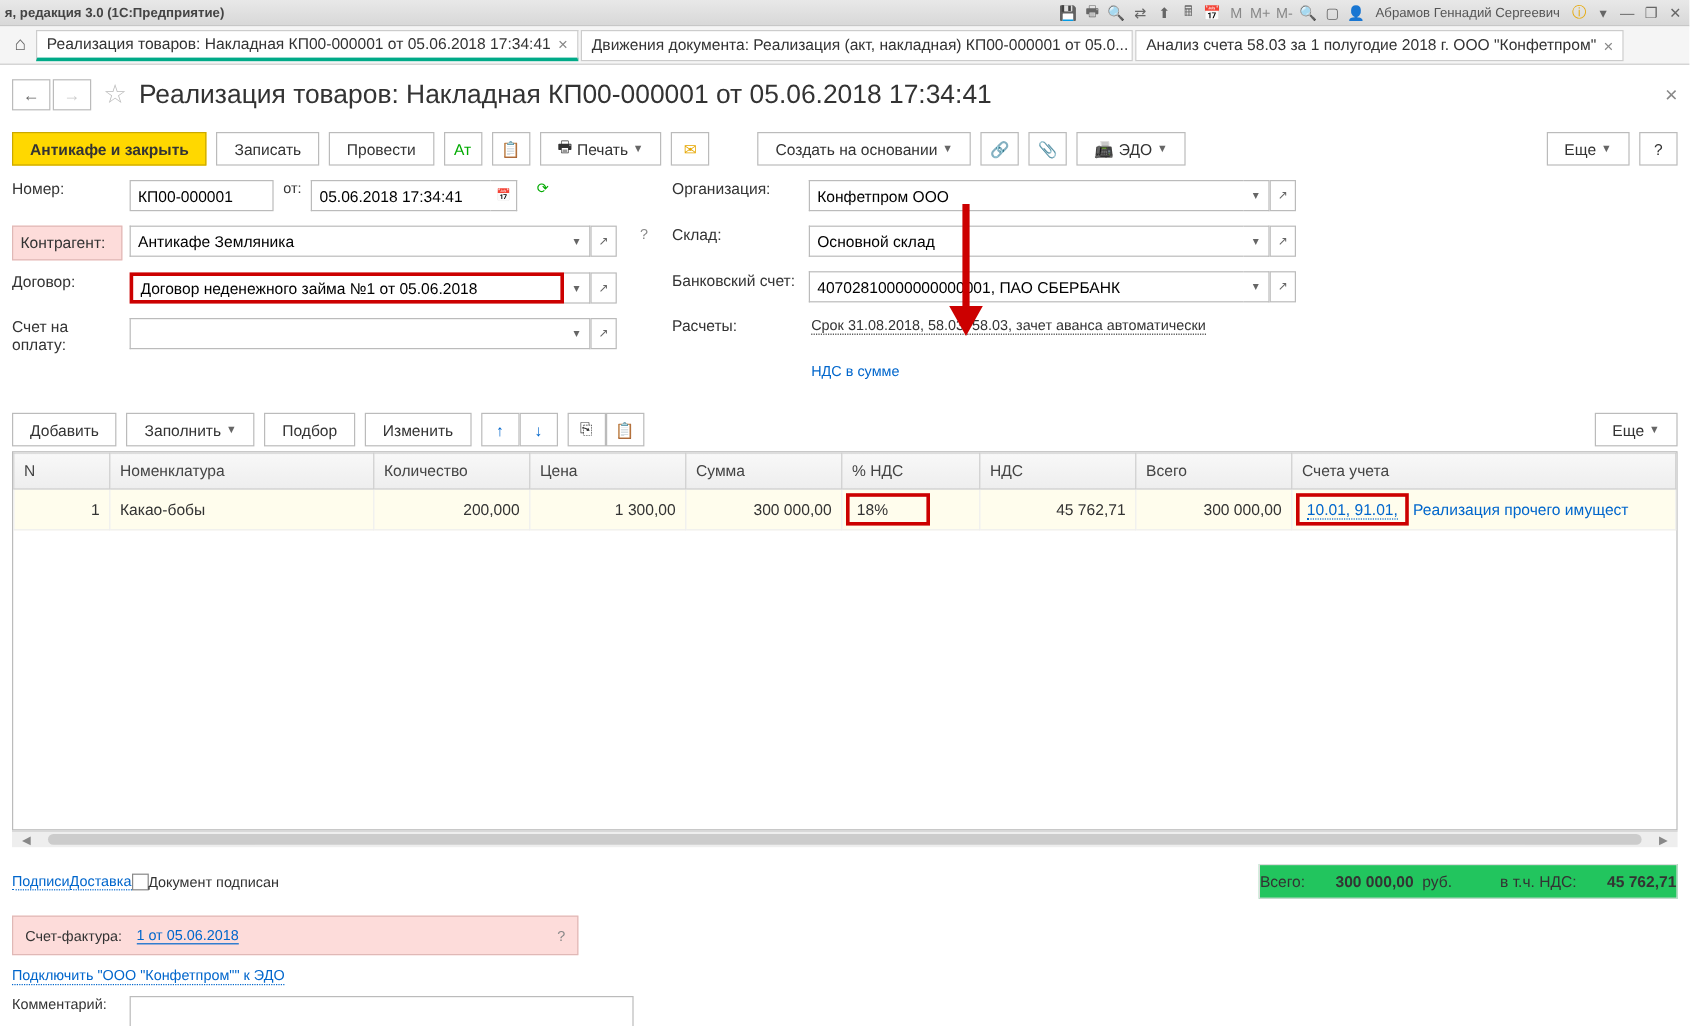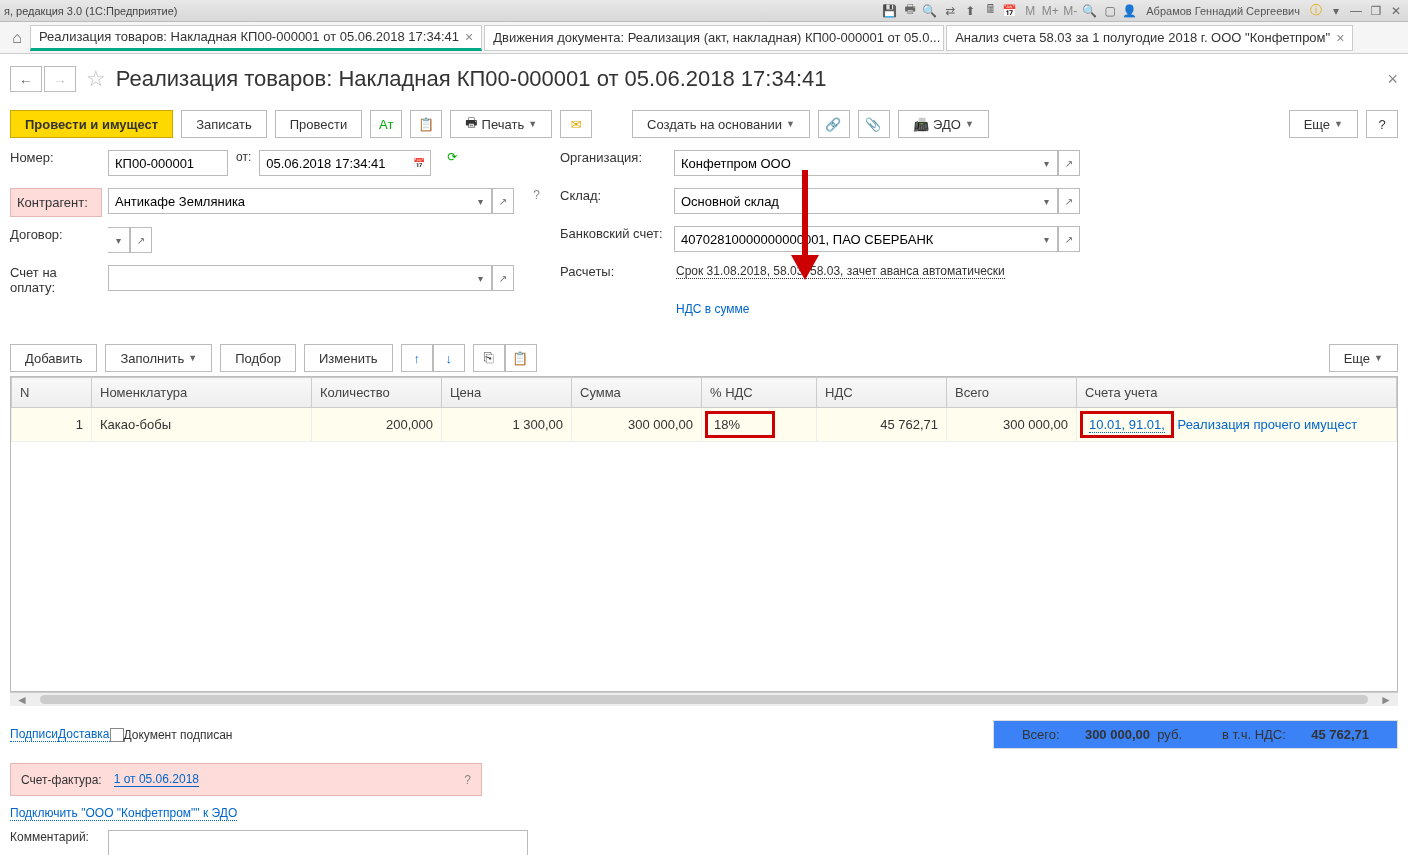--- a/index.html
+++ b/index.html
@@ -1,18 +1,18 @@
 <!DOCTYPE html>
 <html><head>
 <meta charset="utf-8">
 <style>
 * { box-sizing: border-box; margin: 0; padding: 0; }
 body { font-family: Arial, sans-serif; font-size: 12px; background: #fff; color: #333; width: 1408px; height: 855px; overflow: hidden; }
 .titlebar { background: linear-gradient(#e8e8e8, #d8d8d8); height: 22px; display: flex; align-items: center; padding: 0 4px; border-bottom: 1px solid #bbb; font-size: 11px; justify-content: space-between; }
-.titlebar-left { color: #444; }
+.titlebar-left { color: #444; font-weight: bold; }
 .titlebar-right { display: flex; align-items: center; gap: 4px; }
 .titlebar-icon { width: 16px; height: 16px; display: inline-flex; align-items: center; justify-content: center; color: #666; font-size: 12px; cursor: pointer; }
 .titlebar-icon.gray { color: #888; }
 .user-text { color: #555; padding: 0 4px; }
 .tabbar { display: flex; align-items: center; height: 32px; border-bottom: 1px solid #ccc; background: #f5f5f5; padding: 0 6px; gap: 2px; }
 .home-icon { width: 22px; height: 22px; display: flex; align-items: center; justify-content: center; cursor: pointer; color: #666; font-size: 16px; }
 .tab { display: flex; align-items: center; padding: 4px 8px; border: 1px solid #ccc; background: #fff; font-size: 13px; color: #333; cursor: pointer; white-space: nowrap; max-width: 460px; overflow: hidden; height: 26px; }
 .tab.active { border-bottom: 3px solid #0a8; }
 .tab-close { margin-left: 6px; color: #888; cursor: pointer; font-size: 14px; }
 .content { padding: 2px 10px 10px 10px; }
@@ -51,21 +51,21 @@
 .table-wrap { border: 1px solid #bbb; height: 316px; overflow: auto; }
 table.data { width: 100%; border-collapse: collapse; font-size: 13px; }
 table.data th { background: linear-gradient(#f8f8f8,#eee); border: 1px solid #ccc; padding: 6px 8px; text-align: left; font-weight: normal; color: #444; height: 30px; }
 table.data td { border: 1px solid #eee; padding: 6px 8px; background: #fffded; height: 30px; }
 table.data td.right { text-align: right; }
 .cell-redbox { border: 3px solid #c00 !important; padding: 3px 6px; display: inline-block; min-width: 70px; text-align: left; }
 .dotted-underline { border-bottom: 1px dotted #0066cc; color: #0066cc; }
 .scrollbar { height: 14px; background: #eee; border-top: 1px solid #ccc; position: relative; }
 .scroll-thumb { position: absolute; left: 30px; right: 30px; top: 2px; bottom: 2px; background: #ccc; border-radius: 6px; }
 .footer-row { display: flex; align-items: center; padding: 14px 0; gap: 0; }
-.totals { margin-left: auto; background: #3b82f6; border: 1px solid #ddd; padding: 6px 28px; display: flex; gap: 40px; font-size: 13px; }
+.totals { margin-left: auto; background: #22c55e; border: 1px solid #ddd; padding: 6px 0; display: flex; gap: 40px; font-size: 13px; }
 .invoice-row { background: #fddcda; padding: 8px 10px; display: flex; align-items: center; gap: 12px; width: 472px; border: 1px solid #e0b8b6; }
 .checkbox { width: 14px; height: 14px; border: 1px solid #888; background: #fff; display: inline-block; }
 </style>
 </head>
 <body>
 
 <div class="titlebar">
   <div class="titlebar-left">я, редакция 3.0  (1С:Предприятие)</div>
   <div class="titlebar-right">
     <span class="titlebar-icon">💾</span>
@@ -112,21 +112,21 @@
     <div class="navbtns">
       <div class="navbtn">←</div>
       <div class="navbtn" style="color:#ccc">→</div>
     </div>
     <span class="star-icon">☆</span>
     <div class="page-title">Реализация товаров: Накладная КП00-000001 от 05.06.2018 17:34:41</div>
     <span class="close-page">×</span>
   </div>
 
   <div class="toolbar">
-    <button class="btn yellow">Провести и имущест</button>
+    <button class="btn yellow">Антикафе и закрыть</button>
     <button class="btn">Записать</button>
     <button class="btn">Провести</button>
     <button class="btn icon-only">
         <span style="color:#0a0">Ат</span>
       </button>
     <button class="btn icon-only">📋</button>
     <button class="btn">🖶 <span>Печать</span> <span class="caret">▼</span></button>
     <button class="btn icon-only" style="color:#e6a700">✉</button>
     <span style="width:24px"></span>
     <button class="btn">
@@ -166,20 +166,21 @@
         <div class="input-group" style="flex:1">
           <input class="input" style="width: 362px;" value="Антикафе Земляника">
           <div class="input-btn">▾</div>
           <div class="input-btn">↗</div>
         </div>
         <span style="padding-left:6px;color:#888">?</span>
       </div>
       <div class="form-row">
         <span class="form-label">Договор:</span>
         <div class="input-group" style="flex:1">
+          <input class="input redbox" style="width: 362px; border-right: 3px solid rgb(204, 0, 0);" value="Договор неденежного займа №1 от 05.06.2018">
           <div class="input-btn">▾</div>
           <div class="input-btn">↗</div>
         </div>
       </div>
       <div class="form-row">
         <span class="form-label">Счет на оплату:</span>
         <div class="input-group" style="flex:1">
           <input class="input" style="width: 362px;">
           <div class="input-btn">▾</div>
           <div class="input-btn">↗</div>

